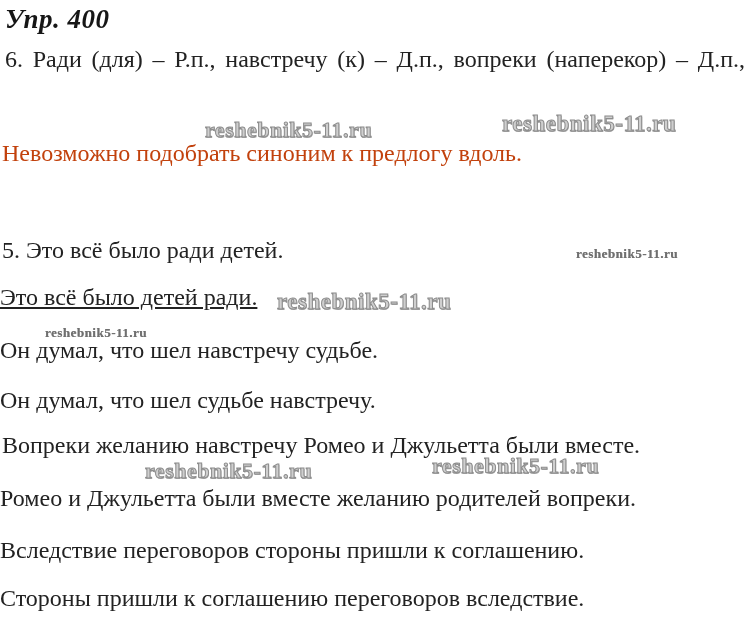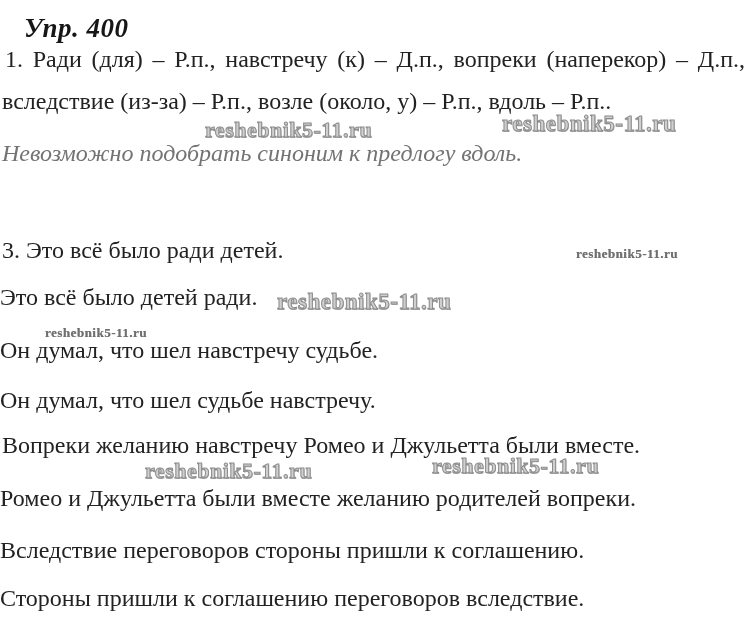--- a/index.html
+++ b/index.html
@@ -28,22 +28,21 @@
     font-size: 24px;
     color: #222222;
   }
   .justified {
     white-space: normal;
     text-align: justify;
     text-align-last: justify;
   }
   .note-line {
     font-size: 24px;
-    font-style: italic;
-    color: #737373;
+    color: #c2410c;
   }
   .wm {
     font-family: "Liberation Serif", serif;
     font-weight: bold;
     letter-spacing: 0.5px;
     user-select: none;
   }
   .wm-outline {
     font-size: 22px;
     color: #cfcfcf;
@@ -54,37 +53,36 @@
     font-size: 13px;
     color: #6f6f6f;
     text-shadow: 0.3px 0.3px 0 #9a9a9a;
   }
 </style>
 </head>
 <body>
 
 <div class="page">
 
-  <div class="abs title" style="left:5px; top:13px;margin-left:19px;">Упр. 400</div>
+  <div class="abs title" style="left:5px; top:4px;">Упр. 400</div>
 
-  <div class="abs body-line justified" style="left:5px; top:46px; width:740px;">1. Ради (для) – Р.п., навстречу (к) – Д.п., вопреки (наперекор) – Д.п.,</div>
+  <div class="abs body-line justified" style="left:5px; top:46px; width:740px;">6. Ради (для) – Р.п., навстречу (к) – Д.п., вопреки (наперекор) – Д.п.,</div>
 
-  <div class="abs body-line" style="left:2px; top:88px;">вследствие (из-за) – Р.п., возле (около, у) – Р.п., вдоль – Р.п..</div>
 
   <div class="abs wm wm-outline" style="left:205px; top:117px;">reshebnik5-11.ru</div>
 
   <div class="abs wm wm-outline" style="left:502px; top:111px; font-size:23px;">reshebnik5-11.ru</div>
 
   <div class="abs note-line" style="left:2px; top:140px;">Невозможно подобрать синоним к предлогу вдоль.</div>
 
-  <div class="abs body-line" style="left:2px; top:237px;">3. Это всё было ради детей.</div>
+  <div class="abs body-line" style="left:2px; top:237px;">5. Это всё было ради детей.</div>
 
   <div class="abs wm wm-small" style="left:576px; top:246px;">reshebnik5-11.ru</div>
 
-  <div class="abs body-line" style="left:0px; top:284px;">Это всё было детей ради.</div>
+  <div class="abs body-line" style="left:0px; top:284px;text-decoration:underline;">Это всё было детей ради.</div>
 
   <div class="abs wm wm-outline" style="left:277px; top:289px; font-size:23px;">reshebnik5-11.ru</div>
 
   <div class="abs wm wm-small" style="left:45px; top:325px;">reshebnik5-11.ru</div>
 
   <div class="abs body-line" style="left:0px; top:337px;text-align:center;">Он думал, что шел навстречу судьбе.</div>
 
   <div class="abs body-line" style="left:0px; top:387px;">Он думал, что шел судьбе навстречу.</div>
 
   <div class="abs body-line" style="left:2px; top:432px;">Вопреки желанию навстречу Ромео и Джульетта были вместе.</div>

